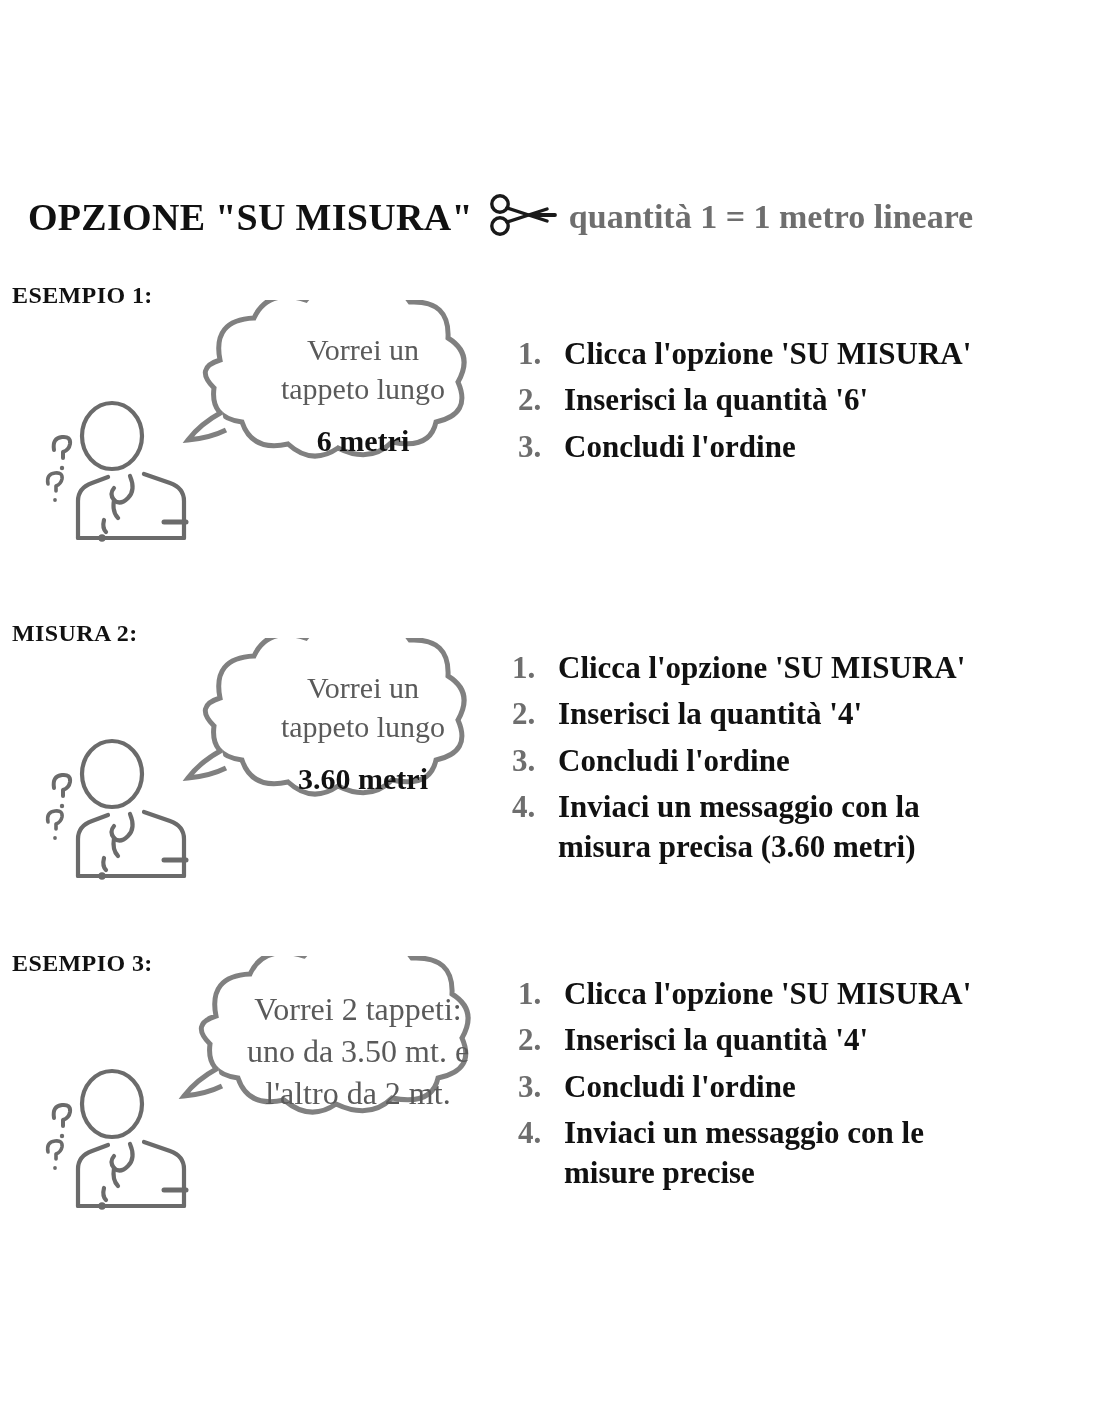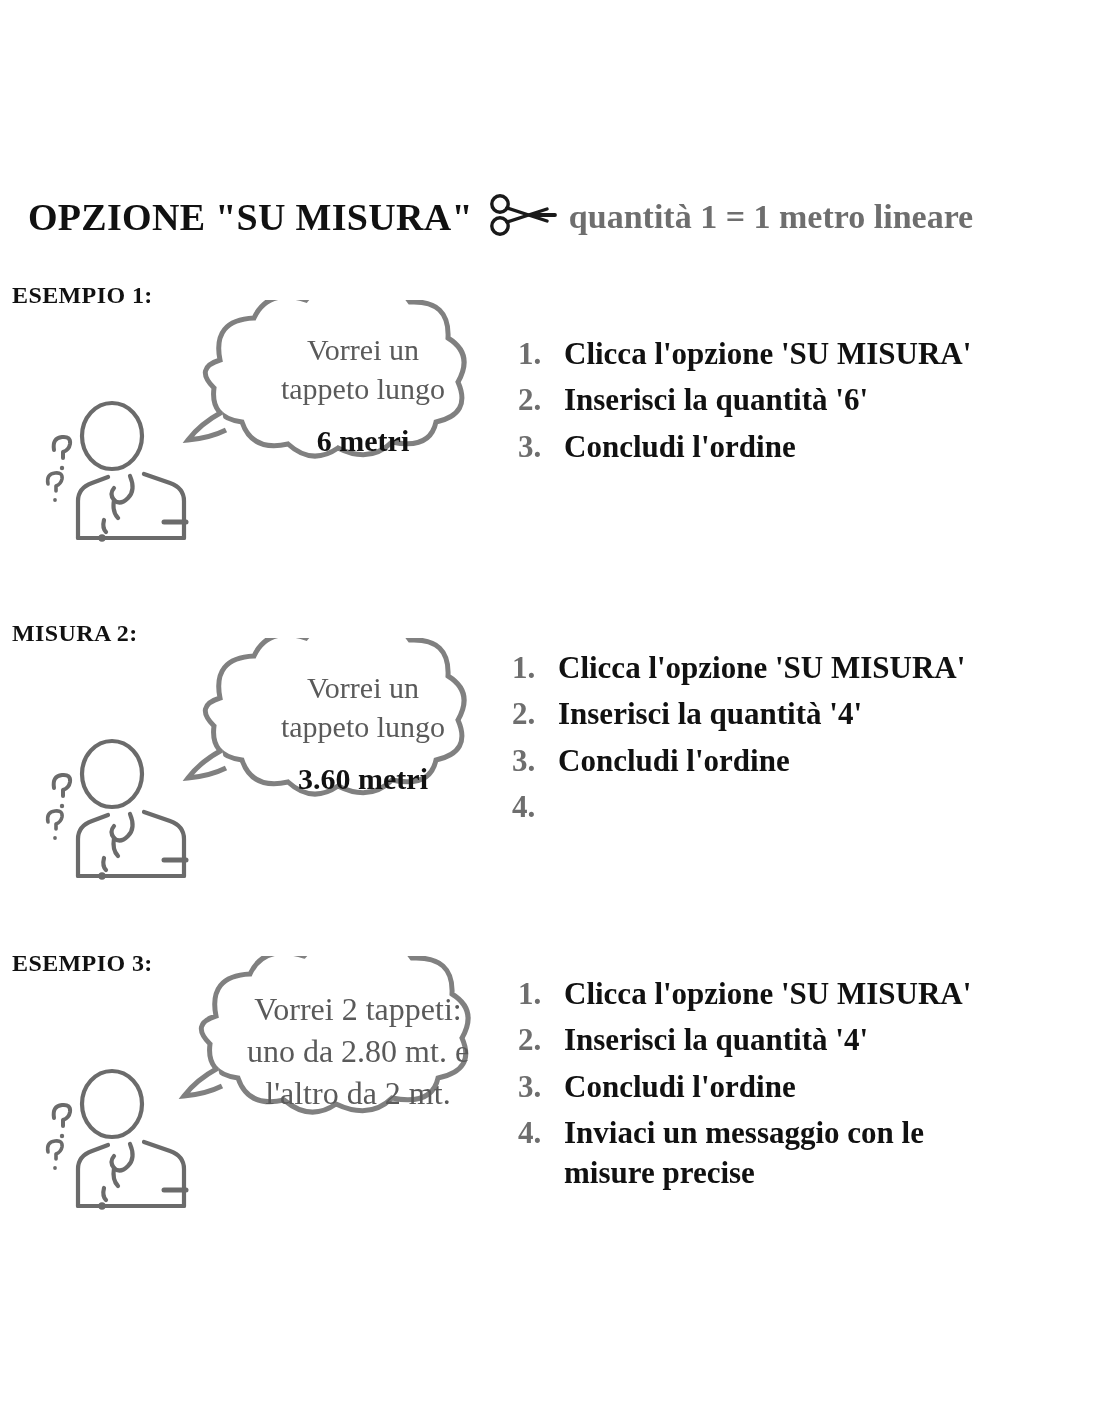--- a/index.html
+++ b/index.html
@@ -272,20 +272,22 @@
       <div class="step">
         <span class="step-num">2.</span>
         <span class="step-text">Inserisci la quantità '4'</span>
       </div>
       <div class="step">
         <span class="step-num">3.</span>
         <span class="step-text">Concludi l'ordine</span>
       </div>
       <div class="step">
         <span class="step-num">4.</span>
+        <span class="step-text">Inviaci un messaggio con la
+misura precisa (3.60 metri)</span>
       </div>
     </div>
   </div>
 
   <div class="example" style="top: 950px; height: 330px;">
     <div class="example-label">ESEMPIO 3:</div>
 
     <div class="person" style="top: 106px;">
       <svg width="160" height="160" viewBox="0 0 160 160">
         <g fill="none" stroke="#6b6b6b" stroke-width="4.2" stroke-linecap="round" stroke-linejoin="round">
@@ -321,21 +323,21 @@
                    q-22 22 -56 6
                    q-26 18 -52 -4
                    q-36 8 -46 -22
                    q-32 -4 -28 -34
                    q-20 -20 6 -28 Z"></path>
           <path d="M58 112 q-22 12 -34 28 q22 -2 38 -10"></path>
         </g>
       </svg>
       <div class="bubble-text" style="padding-left: 18px; font-size: 32px;">
         <span class="bubble-line">Vorrei 2 tappeti:</span>
-        <span class="bubble-line">uno da 2.80 mt. e</span>
+        <span class="bubble-line">uno da 3.50 mt. e</span>
         <span class="bubble-line">l'altro da 2 mt.</span>
       </div>
     </div>
 
     <div class="steps" style="left: 518px; top: 24px; width: 570px;">
       <div class="step">
         <span class="step-num">1.</span>
         <span class="step-text">Clicca l'opzione 'SU MISURA'</span>
       </div>
       <div class="step">

